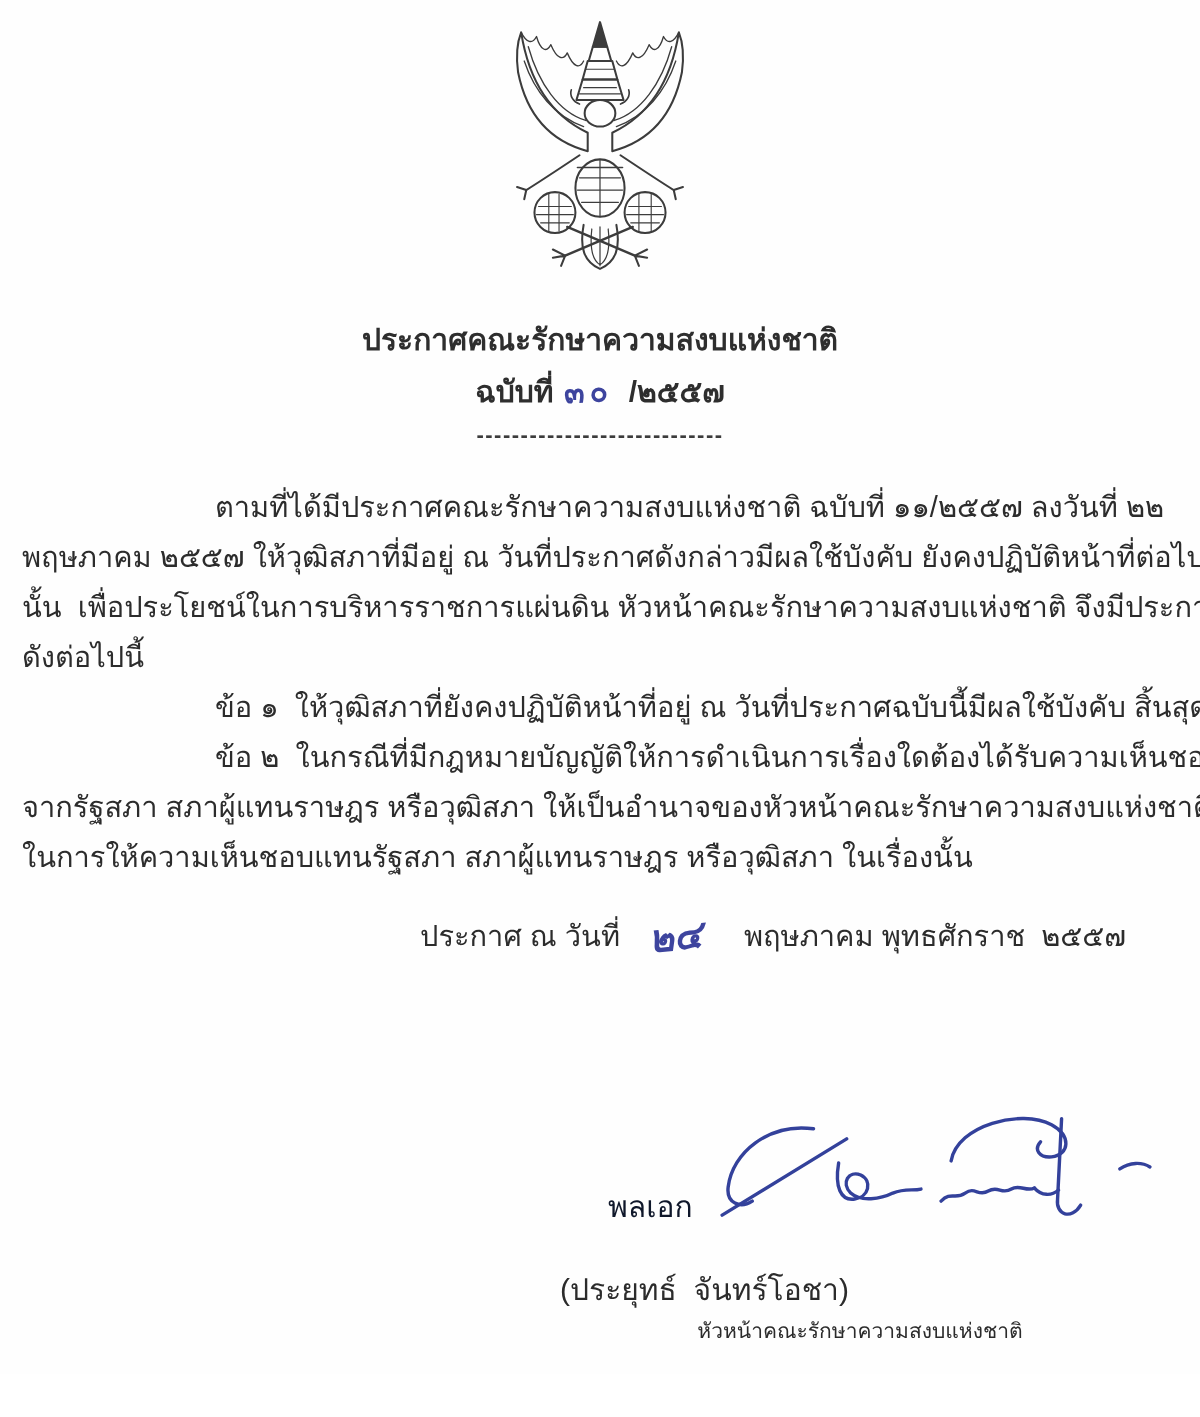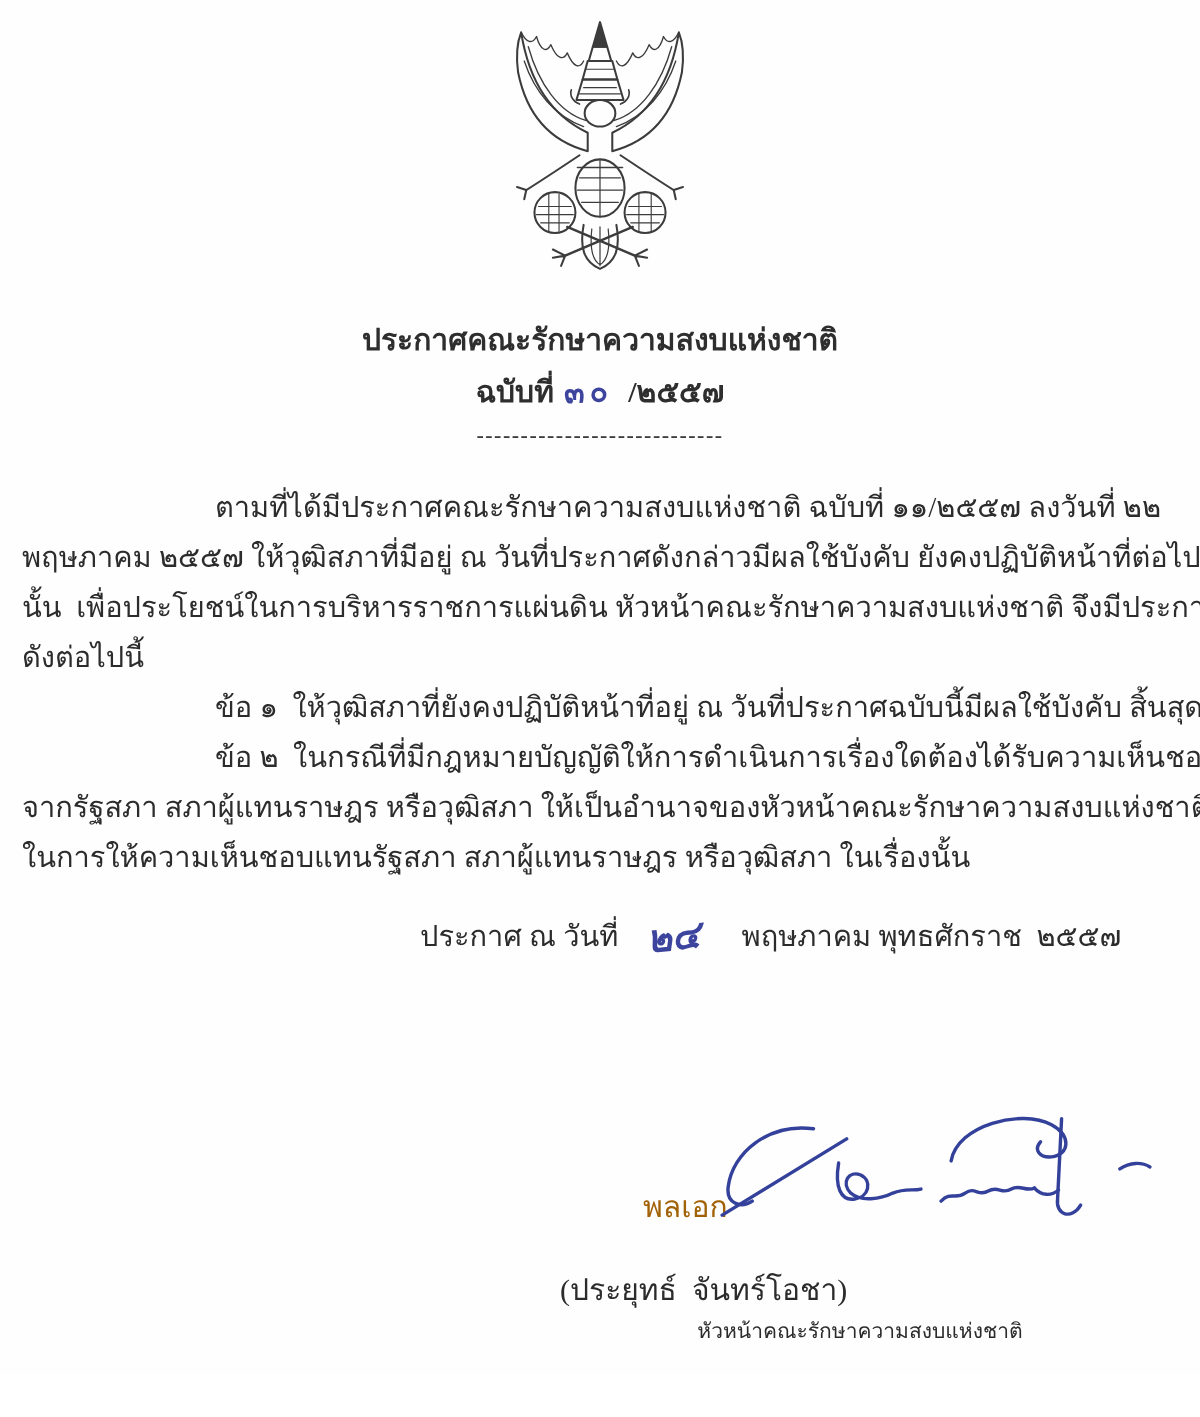--- a/index.html
+++ b/index.html
@@ -2,21 +2,21 @@
 <html><head>
 <meta charset="utf-8">
 <style>
   html, body { margin: 0; padding: 0; }
   .page {
     position: relative;
     width: 1200px;
     height: 1374px;
     background: #fefefe;
     color: #2b2b2b;
-    font-family: Liberation Serif, serif;
+    font-family: Liberation Sans, sans-serif;
     overflow: hidden;
   }
   .emblem-wrap {
     width: 300px;
     margin: 16px auto 0 auto;
     text-align: center;
   }
   .title-block {
     text-align: center;
     margin-top: 38px;
@@ -70,25 +70,25 @@
     color: #3d449e;
     font-weight: 700;
     font-size: 38px;
     display: inline-block;
     transform: rotate(-6deg) translateY(4px);
     margin: 0 2px 0 -4px;
     font-style: italic;
   }
   .sig-rank {
     position: absolute;
-    left: 643px;
+    left: 608px;
     top: 1183px;
     font-size: 30px;
     font-weight: 500;
-    color: #a16207;
+    color: #0f172a;
   }
   .sig-svg {
     position: absolute;
     left: 688px;
     top: 1102px;
     width: 472px;
     height: 152px;
   }
   .sig-name {
     position: absolute;

